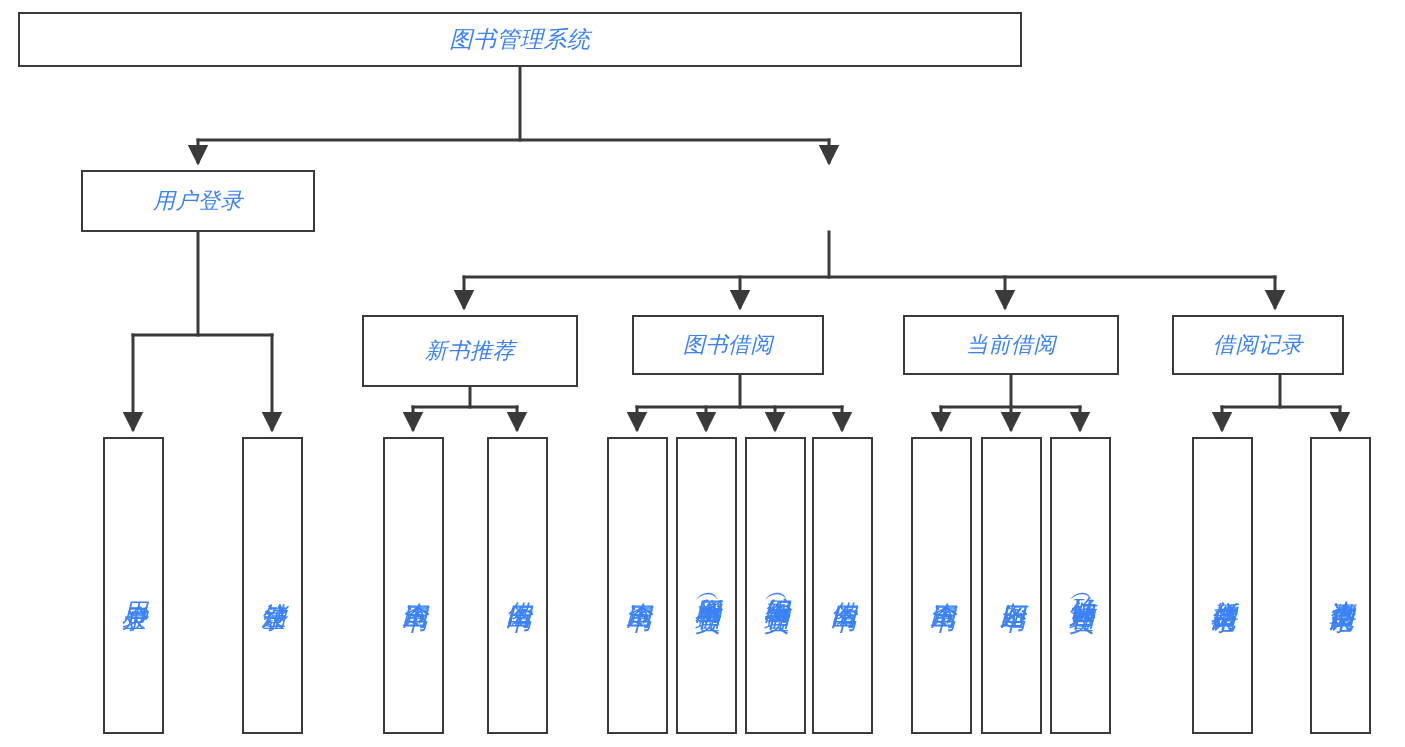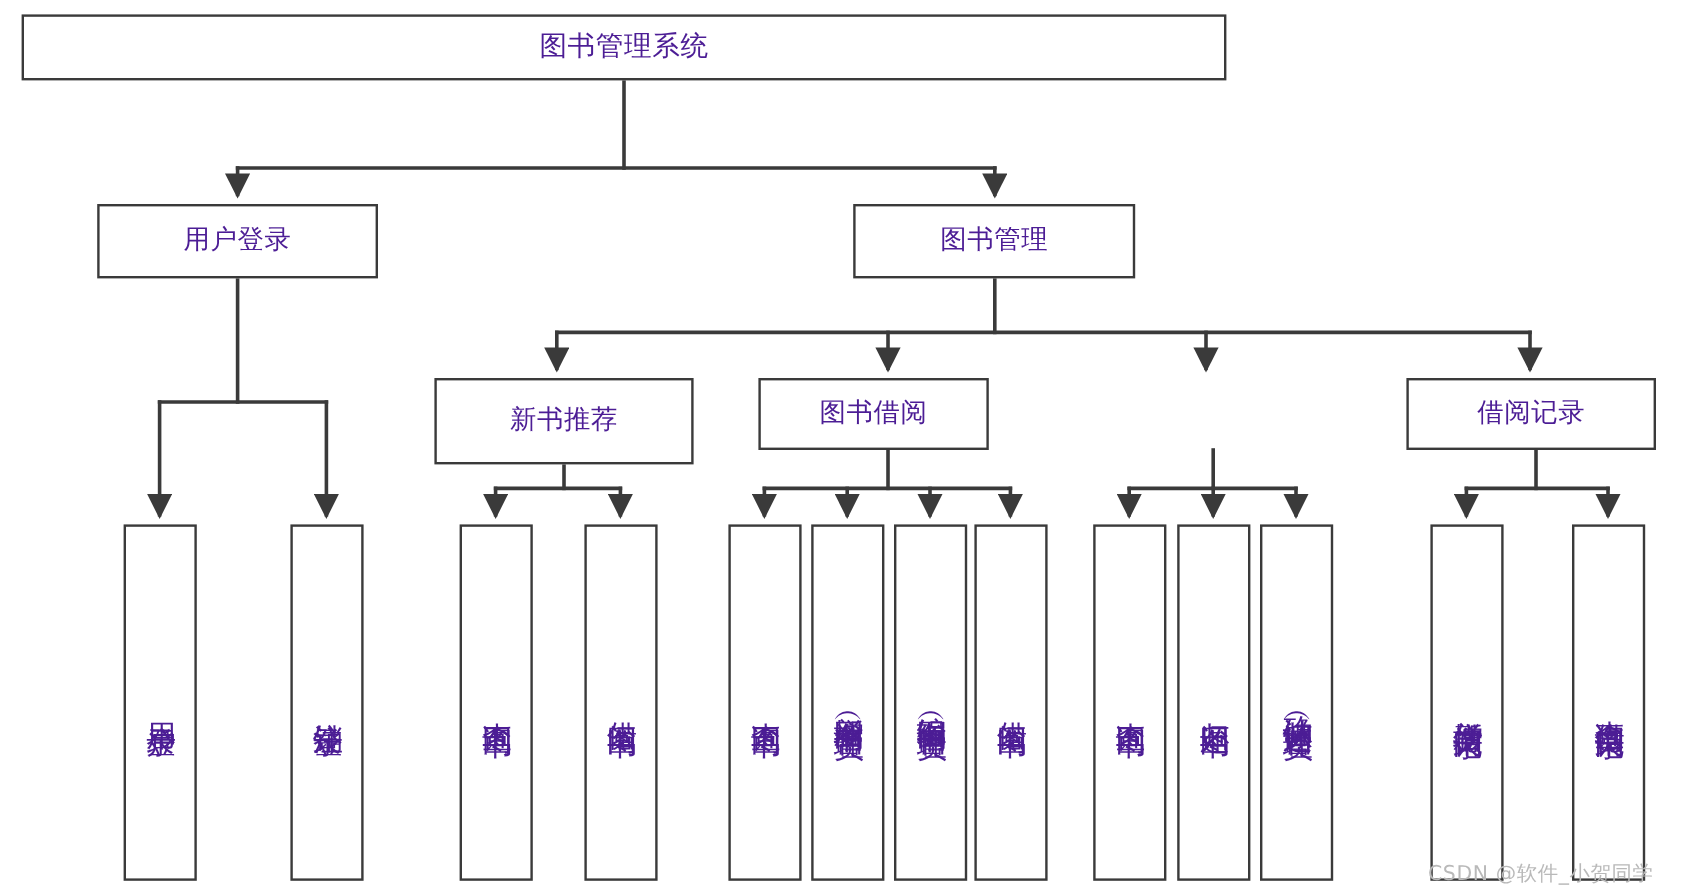--- a/index.html
+++ b/index.html
@@ -24,26 +24,27 @@
     top: 0;
     width: 1405px;
     height: 747px;
     pointer-events: none;
   }
   .node {
     position: absolute;
     box-sizing: border-box;
     border: 2.5px solid #3a3a3a;
     background: #ffffff;
-    color: #4c1d95;
+    color: #3b82f6;
     display: flex;
     align-items: center;
     justify-content: center;
     text-align: center;
     letter-spacing: 0.5px;
+    font-style: italic;
   }
   .node.horiz {
     font-size: 22px;
     line-height: 1.2;
   }
   .node.root {
     font-size: 23px;
   }
   .node.vert {
     writing-mode: vertical-rl;
@@ -127,34 +128,34 @@
   </svg>
 
   <div class="node horiz root" style="left:18px; top:12px; width:1004px; height:55px;">
     <span class="lbl">图书管理系统</span>
   </div>
 
   <div class="node horiz" style="left:81px; top:170px; width:234px; height:62px;">
     <span class="lbl">用户登录</span>
   </div>
 
-  <div class="node horiz" style="left:711px; top:170px; width:235px; height:62px;">
-    <span class="lbl">图书管理</span>
-  </div>
 
   <div class="node horiz" style="left:362px; top:315px; width:216px; height:72px;">
     <span class="lbl">新书推荐</span>
   </div>
 
   <div class="node horiz" style="left:632px; top:315px; width:192px; height:60px;">
     <span class="lbl">图书借阅</span>
   </div>
 
-
-  <div class="node horiz" style="left:1172px; top:315px; width:208px; height:60px;">
+  <div class="node horiz" style="left:903px; top:315px; width:216px; height:60px;">
+    <span class="lbl">当前借阅</span>
+  </div>
+
+  <div class="node horiz" style="left:1172px; top:315px; width:172px; height:60px;">
     <span class="lbl">借阅记录</span>
   </div>
 
   <div class="node vert" style="left:103px; top:437px; width:61px; height:297px;">
     <span class="lbl">用户登录</span>
   </div>
 
   <div class="node vert" style="left:242px; top:437px; width:61px; height:297px;">
     <span class="lbl">注销登录</span>
   </div>
@@ -196,15 +197,14 @@
   </div>
 
   <div class="node vert" style="left:1192px; top:437px; width:61px; height:297px;">
     <span class="lbl">新增借阅记录</span>
   </div>
 
   <div class="node vert" style="left:1310px; top:437px; width:61px; height:297px;">
     <span class="lbl">查询借阅记录</span>
   </div>
 
-  <div class="watermark" style="left:1190px; top:716px;">CSDN @软件_小贺同学</div>
 
 </div>
 
 </body></html>

